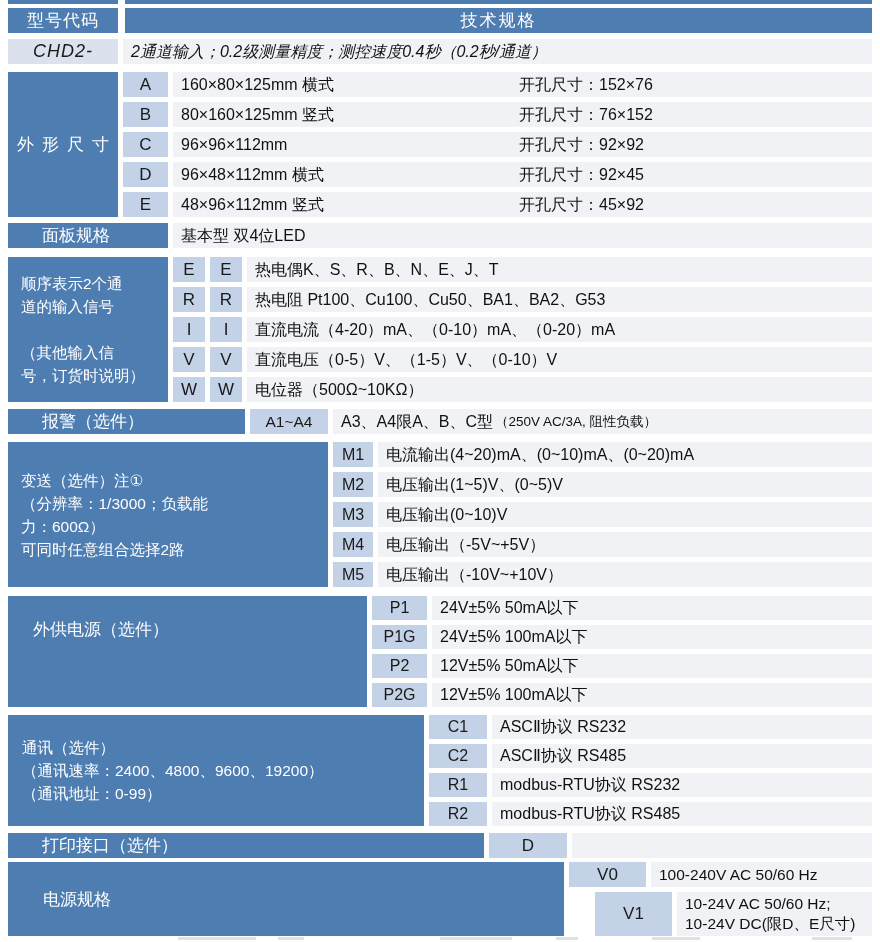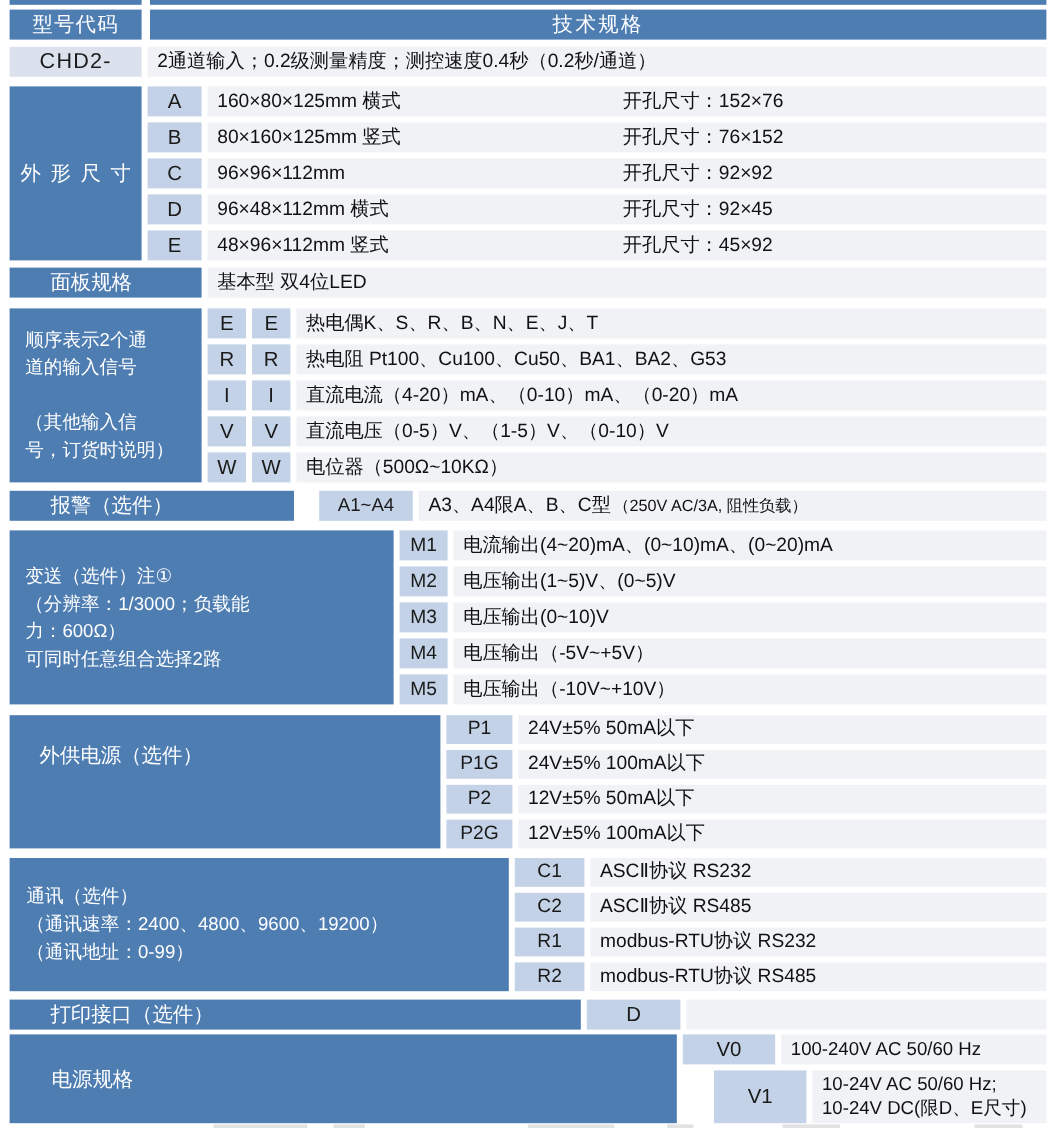--- a/index.html
+++ b/index.html
@@ -31,29 +31,29 @@
   .code-cell{background:#c3d2e6;color:#1a1a1a;flex:none;font-size:17px;
              display:flex;align-items:center;justify-content:center;}
   .content-cell{flex:1;background:#f0f2f5;color:#111;font-size:16px;
                 display:flex;align-items:center;padding:2px 8px;
                 position:relative;box-sizing:border-box;line-height:20px;}
   .content-main{white-space:pre-line;}
   .content-col2{position:absolute;left:49.5%;white-space:nowrap;}
   .content-small{font-size:13.5px;margin-left:2px;}
 
   
-  .sec-model{margin-top:6px;}
+  .sec-model{margin-top:6px;font-style:italic;}
   .sec-shape{margin-top:8px;}
   .sec-shape .label{justify-content:center;padding-left:0;
                     letter-spacing:8px;text-indent:8px;}
   .sec-panel{margin-top:6px;}
   .sec-input{margin-top:9px;}
   .sec-input .label{font-size:15.5px;padding-left:13px;}
   .sec-alarm{margin-top:7px;}
-  .sec-alarm .code-cell{font-size:15.5px;margin-left:16px;}
+  .sec-alarm .code-cell{font-size:15.5px;}
   .sec-transmit{margin-top:8px;}
   .sec-transmit .label{font-size:15.5px;padding-left:13px;}
   .sec-transmit .code-cell{font-size:16px;}
   .sec-extpower{margin-top:9px;}
   .sec-extpower .row,.sec-comm .row{min-height:24px;}
   .sec-extpower .label{padding-left:25px;align-items:flex-start;padding-top:22px;}
   .sec-extpower .code-cell{font-size:16px;}
   .sec-comm{margin-top:8px;}
   .sec-comm .label{font-size:15.5px;padding-left:14px;}
   .sec-comm .code-cell{font-size:16px;}

